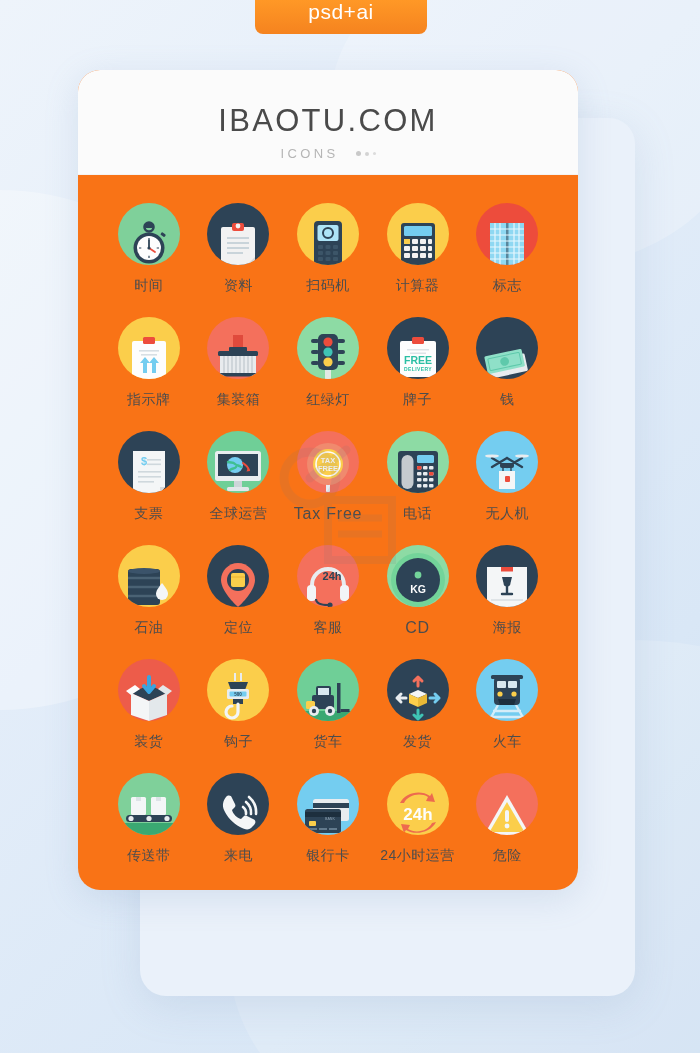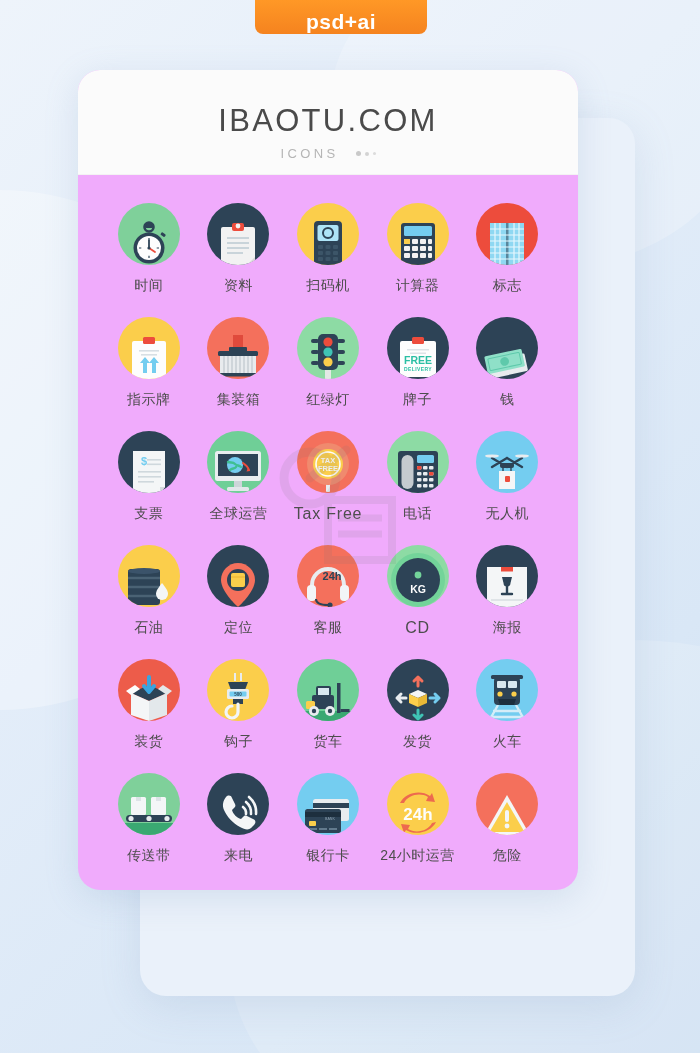--- a/index.html
+++ b/index.html
@@ -21,35 +21,34 @@
   .sw2 { width: 700px; height: 520px; left: 230px; top: 640px;
          background: rgba(255,255,255,0.16); border-radius: 55% 45% 60% 40%; }
   .sw3 { width: 420px; height: 330px; left: 330px; top: -60px;
          background: rgba(255,255,255,0.22); }
 
   .psd-tag {
     position: absolute; left: 255px; top: 0; width: 172px; height: 34px;
     background: linear-gradient(180deg,#ff9826 0%,#f5831f 100%);
     border-radius: 0 0 8px 8px;
     color: #fff; font-size: 21px; letter-spacing: .5px;
-    display: flex; align-items: flex-end; justify-content: center;
+    display: flex; align-items: flex-start; justify-content: center;
     z-index: 9;
-    font-weight: bold;
   }
 
   .card-shadow {
     position: absolute; left: 140px; top: 118px;
     width: 495px; height: 878px;
     background: #eaf1fa; border-radius: 26px;
     box-shadow: 0 10px 40px rgba(120,150,190,.18);
   }
   .card {
     position: absolute; left: 78px; top: 70px;
     width: 500px; height: 820px;
-    background: #f0abfc; border-radius: 22px;
+    background: #f97316; border-radius: 22px;
     box-shadow: 0 8px 34px rgba(120,150,190,.20);
     overflow: hidden;
   }
 
   .card-header {
     height: 105px; padding-top: 33px;
     text-align: center; background: #fbfbfb;
     border-bottom: 1px solid #f3f3f3;
   }
   .brand-title {

